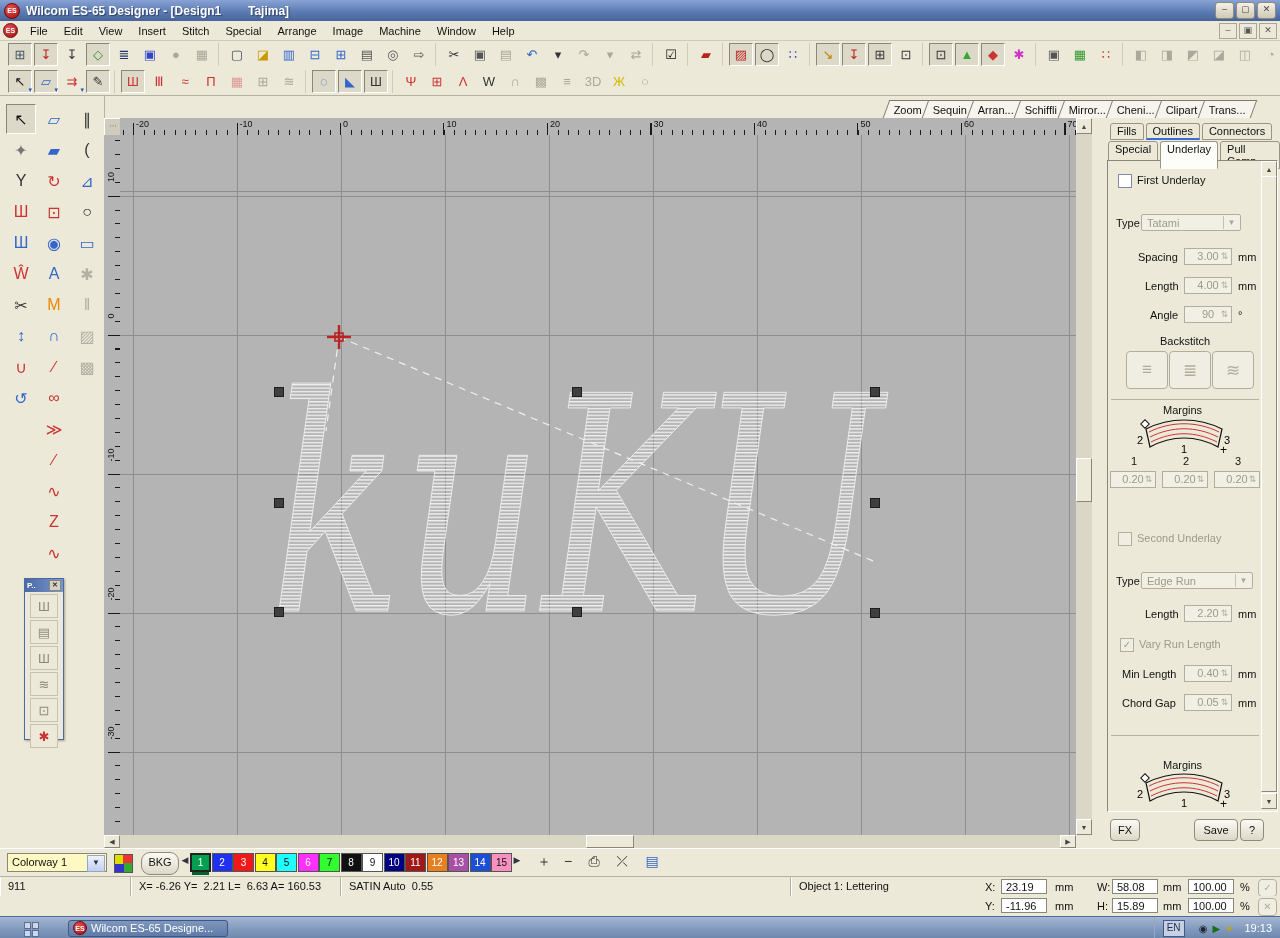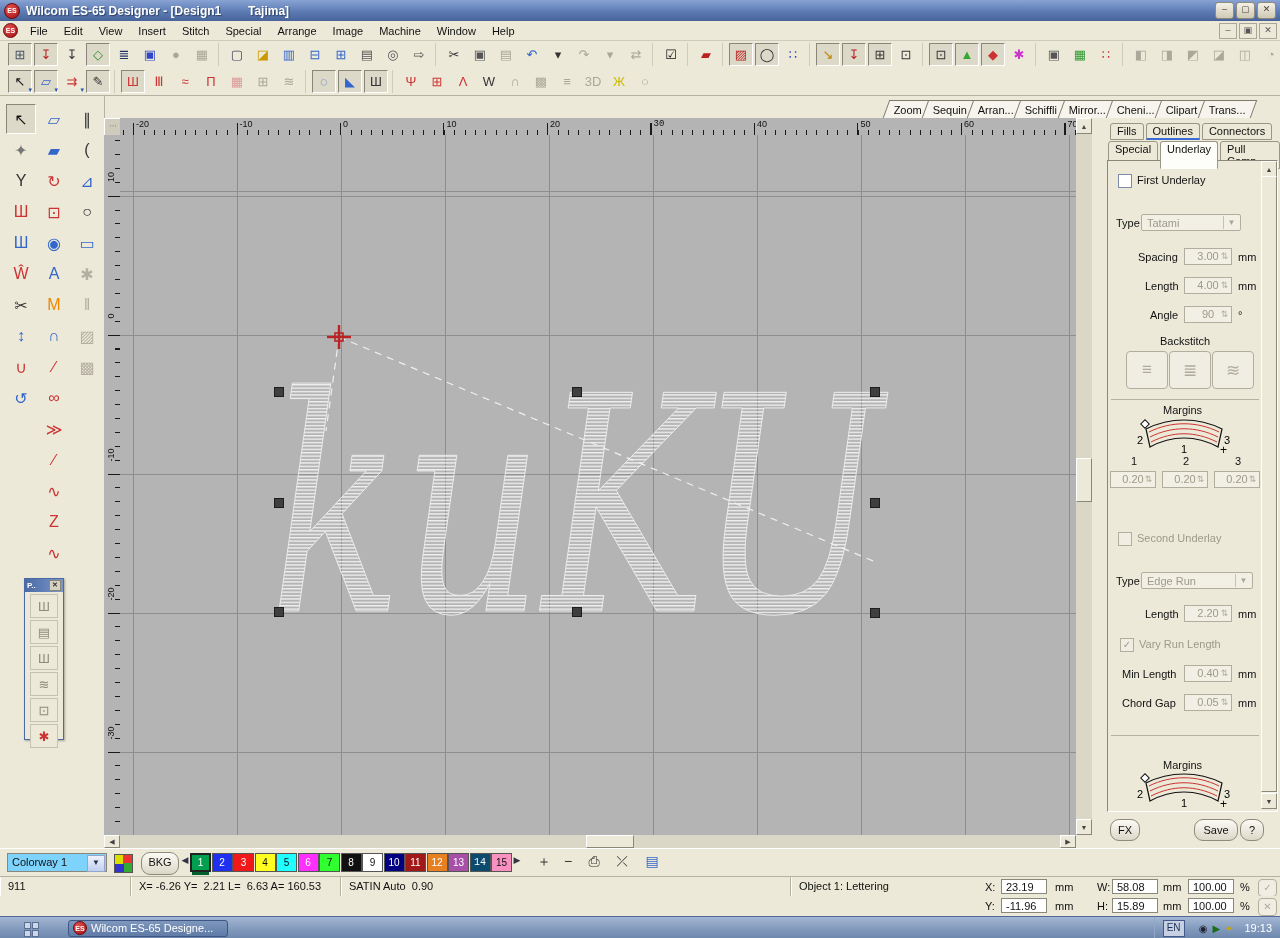--- a/index.html
+++ b/index.html
@@ -105,26 +105,26 @@
   .combo .cdd{position:absolute;right:1px;top:1px;width:15px;height:13px;border-left:1px solid #c6c2b2;
     color:#aaa698;font-size:8px;text-align:center;line-height:13px}
   .spin{position:absolute;height:17px;width:48px;background:#f2f0e4;border:1px solid #b2ae9e;box-sizing:border-box;
     color:#9d9a8a;font-size:11px;line-height:15px;text-align:center}
   .spin .sarr{position:absolute;right:1px;top:0;width:11px;height:14px;font-size:9px;color:#b0ac9c;line-height:14px}
   .bsbtn{position:absolute;width:40px;height:36px;border:1px solid #b2ae9e;border-radius:4px;background:#f0eee2;
     display:flex;align-items:center;justify-content:center;font-size:17px;color:#b0ac9c}
   .phr{position:absolute;left:3px;width:148px;height:1px;background:#b6b2a2}
   .archbox{position:absolute;width:96px;height:38px}
   #pscroll{position:absolute;left:153px;top:0;width:16px;height:648px;background:#f3f1e8}
-  .pbtn{position:absolute;height:20px;border:1px solid #8e8a7c;border-radius:9px;background:linear-gradient(#fbfaf4,#dcd8c8);
+  .pbtn{position:absolute;height:20px;border:1px solid #8e8a7c;border-radius:4px;background:linear-gradient(#fbfaf4,#dcd8c8);
     font-size:11px;display:flex;align-items:center;justify-content:center}
 
   
   #colorbar{left:0;top:848px;width:1280px;height:28px;background:#ece9d8;border-top:1px solid #fff}
-  #cwcombo{left:7px;top:4px;width:100px;height:19px;background:#7dd3fc;border:1px solid #8a867a;font-size:11px;
+  #cwcombo{left:7px;top:4px;width:100px;height:19px;background:#fef9c3;border:1px solid #8a867a;font-size:11px;
     line-height:17px;padding-left:4px;box-sizing:border-box}
   #cwdd{position:absolute;right:1px;top:1px;width:16px;height:15px;background:linear-gradient(#eef2fc,#c2d0ee);
     border:1px solid #93a6cc;font-size:8px;text-align:center;line-height:14px;color:#234}
   #palicon{left:114px;top:5px;width:17px;height:17px;background:
     conic-gradient(#e33 0 25%,#3a3 0 50%,#33c 0 75%,#dd0 0);border:1px solid #555}
   #bkgbtn{left:141px;top:3px;width:36px;height:21px;border:1px solid #8e8a7c;border-radius:9px;
     background:linear-gradient(#fbfaf4,#dcd8c8);font-size:11px;text-align:center;line-height:19px}
   .swarrow{top:6px;position:absolute;font-size:9px;color:#334;width:10px;text-align:center}
   .sw{position:absolute;top:4px;width:21px;height:19px;border:1px solid #555;box-sizing:border-box;
     font-size:10px;display:flex;align-items:center;justify-content:center}
@@ -371,21 +371,21 @@
     </div>
   </div>
 
 <div id="rulerCorner" class="abs">⋯</div>
 <div id="rulerH" class="abs">
     <span class="rhnum" style="left: 16px;">-20</span>
     <span class="rhnum" style="left: 119.5px;">-10</span>
     <span class="rhnum" style="left: 223px;">0</span>
     <span class="rhnum" style="left: 326.5px;">10</span>
     <span class="rhnum" style="left: 430px;">20</span>
-    <span class="rhnum" style="left: 533.5px; font-family: Liberation Mono, monospace;">30</span>
+    <span class="rhnum" style="left: 533.5px;">30</span>
     <span class="rhnum" style="left: 637px;">40</span>
     <span class="rhnum" style="left: 740.5px;">50</span>
     <span class="rhnum" style="left: 844px;">60</span>
     <span class="rhnum" style="left: 947.5px; text-align: center;">70</span>
   </div>
 <div id="rulerV" class="abs">
     <span class="rvnum" style="top: 37px;">10</span>
     <span class="rvnum" style="top: 176px;">0</span>
     <span class="rvnum" style="top: 315px;">-10</span>
     <span class="rvnum" style="top: 454px;">-20</span>
@@ -567,35 +567,35 @@
       <span class="sw" style="left: 254.5px; background: rgb(255, 255, 32); color: rgb(17, 17, 17);">4</span>
       <span class="sw" style="left: 276px; background: rgb(32, 255, 255); color: rgb(17, 17, 17);">5</span>
       <span class="sw" style="left: 297.5px; background: rgb(255, 48, 255); color: rgb(255, 255, 255);">6</span>
       <span class="sw" style="left: 319px; background: rgb(48, 255, 48); color: rgb(17, 17, 17);">7</span>
       <span class="sw" style="left: 340.5px; background: rgb(16, 16, 16); color: rgb(255, 255, 255);">8</span>
       <span class="sw" style="left: 362px; background: rgb(255, 255, 255); color: rgb(17, 17, 17);">9</span>
       <span class="sw" style="left: 383.5px; background: rgb(0, 0, 128); color: rgb(255, 255, 255);">10</span>
       <span class="sw" style="left: 405px; background: rgb(160, 24, 24); color: rgb(255, 255, 255);">11</span>
       <span class="sw" style="left: 426.5px; background: rgb(232, 128, 32); color: rgb(255, 255, 255);">12</span>
       <span class="sw" style="left: 448px; background: rgb(168, 80, 168); color: rgb(255, 255, 255);">13</span>
-      <span class="sw" style="left: 469.5px; background: #0c4a6e; color: rgb(255, 255, 255); font-family: Liberation Mono, monospace;">14</span>
+      <span class="sw" style="left: 469.5px; background: #1d4ed8; color: rgb(255, 255, 255);">14</span>
       <span class="sw" style="left: 491px; background: rgb(248, 144, 192); color: rgb(17, 17, 17);">15</span>
     </div>
   <span class="swarrow" style="left:512px">▶</span>
   <span class="cbicon" style="left:534px">＋</span>
   <span class="cbicon" style="left:558px">−</span>
   <span class="cbicon" style="left:584px">⎙</span>
   <span class="cbicon" style="left:612px">⤫</span>
   <span class="cbicon" style="left:642px;color:#3366cc">▤</span>
 </div>
 
 <div id="status1" class="abs">
   <span class="scell" style="left:0;width:130px;border-left:none">911</span>
   <span class="scell" style="left:130px;width:210px">X= -6.26 Y=  2.21 L=  6.63 A= 160.53</span>
-  <span class="scell" style="left:340px;width:450px">SATIN Auto  0.90</span>
+  <span class="scell" style="left:340px;width:450px">SATIN Auto  0.55</span>
   <span class="scell" style="left:790px;width:187px">Object 1: Lettering</span>
   <span class="mlab" style="left:985px;top:2px">X:</span>
   <span class="mbox" style="left:1001px;top:2px">23.19</span>
   <span class="mlab" style="left:1055px;top:2px">mm</span>
   <span class="mlab" style="left:1097px;top:2px">W:</span>
   <span class="mbox" style="left:1112px;top:2px">58.08</span>
   <span class="mlab" style="left:1163px;top:2px">mm</span>
   <span class="mbox" style="left:1188px;top:2px">100.00</span>
   <span class="mlab" style="left:1240px;top:2px">%</span>
   <span class="okbtn" style="left:1258px;top:2px">✓</span>

